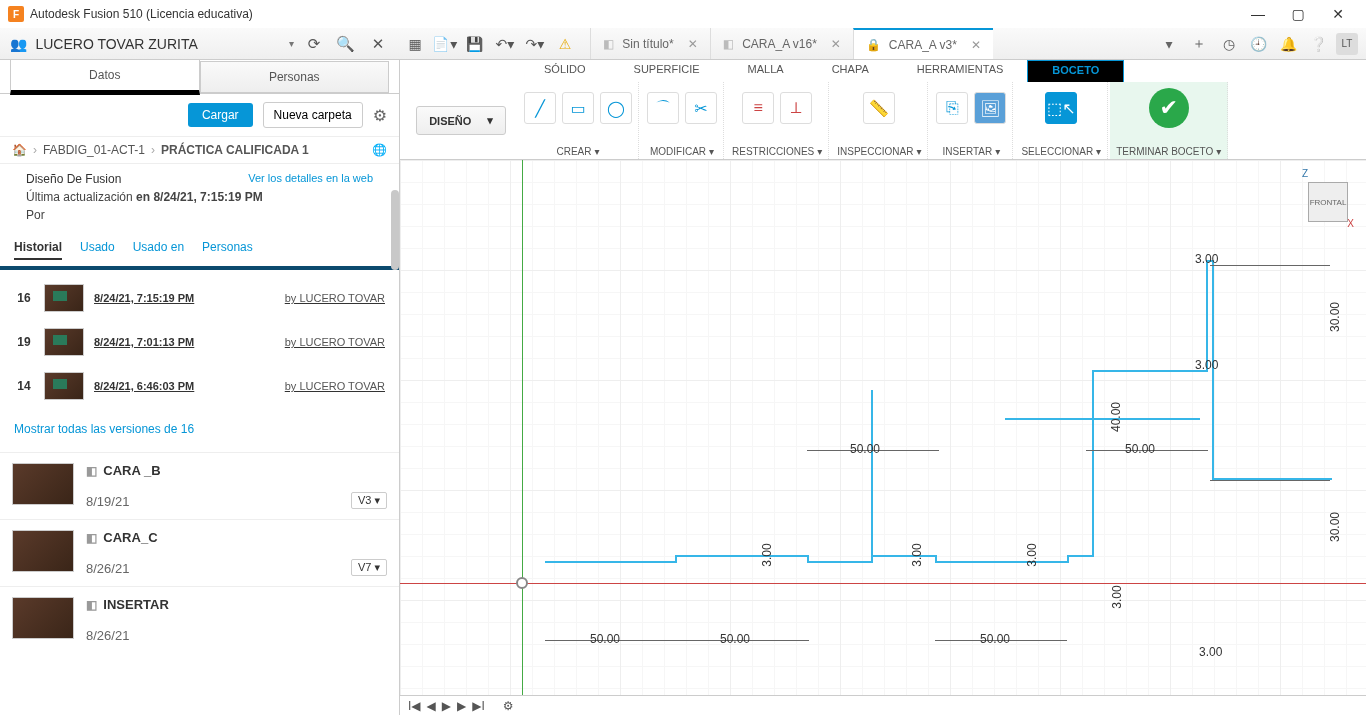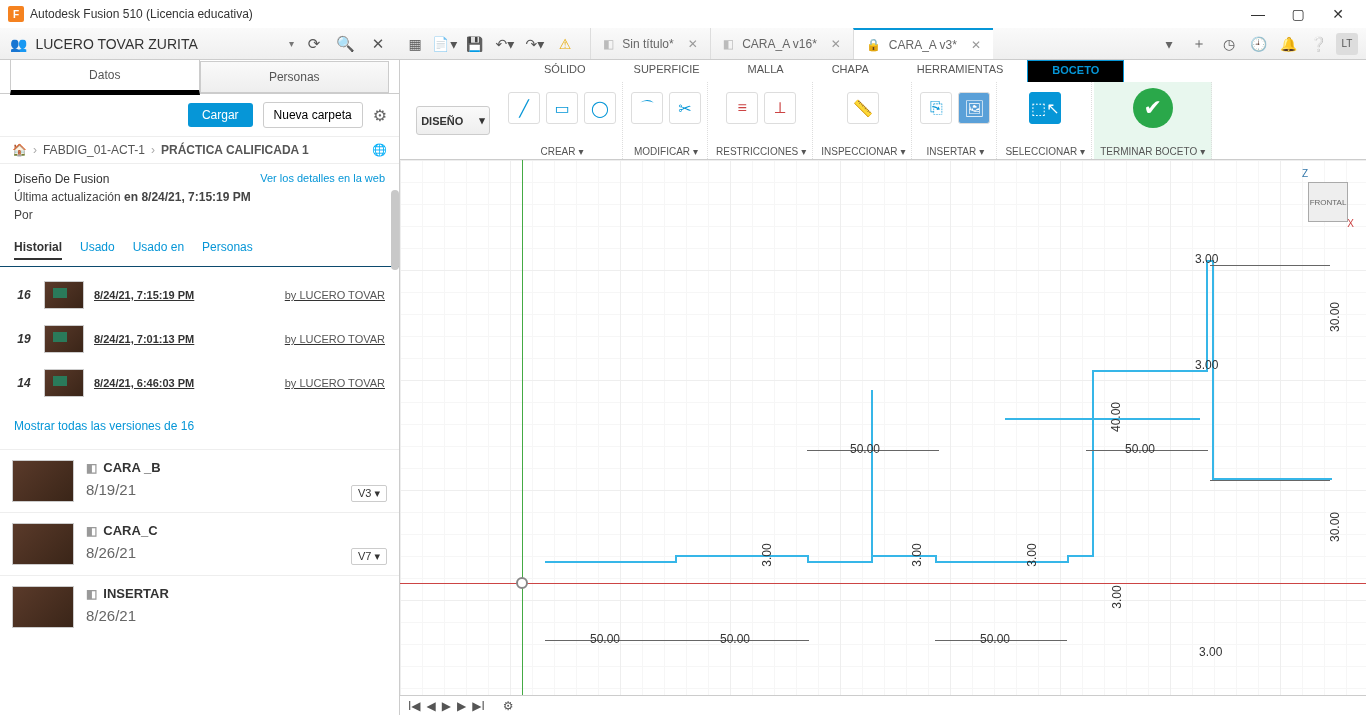--- a/index.html
+++ b/index.html
@@ -43,58 +43,58 @@
 .actions .btn-sec { background: #fff; border: 1px solid #ccc; padding: 5px 10px; border-radius: 3px; font-size: 12px; cursor: pointer; }
 .actions .gear { color: #666; font-size: 16px; cursor: pointer; }
 
 .breadcrumb { display: flex; align-items: center; gap: 6px; padding: 6px 12px; border-top: 1px solid #eee; border-bottom: 1px solid #eee; font-size: 12px; }
 .breadcrumb .home { color: #555; }
 .breadcrumb .sep { color: #aaa; }
 .breadcrumb .crumb { color: #555; }
 .breadcrumb .crumb.active { font-weight: 600; }
 .breadcrumb .globe { margin-left: auto; color: #777; }
 
-.design-info { padding: 8px 14px; font-size: 12px; }
+.design-info { padding: 8px 26px; font-size: 12px; }
 .design-info .link { color: #0696d7; float: right; font-size: 11px; }
 .design-info .row { margin-top: 4px; color: #444; }
 
-.subtabs { display: flex; gap: 18px; padding: 10px 14px 6px; border-bottom: 1px solid #0c4a6e; font-size: 12px; }
+.subtabs { display: flex; gap: 18px; padding: 10px 14px 6px; border-bottom: 4px solid #0c4a6e; font-size: 12px; }
 .subtabs .st { color: #0696d7; cursor: pointer; padding-bottom: 4px; }
 .subtabs .st.active { color: #333; font-weight: 600; border-bottom: 2px solid #333; }
 
 .history-list { padding: 6px 10px; }
 .history-item { display: flex; align-items: center; gap: 10px; padding: 8px 4px; }
-.history-item .num { width: 20px; text-align: center; font-weight: 600; font-size: 12px; font-style: italic; }
+.history-item .num { width: 20px; text-align: center; font-weight: 600; font-size: 12px; }
 .history-item .thumb { width: 40px; height: 28px; background: linear-gradient(135deg, #5a3a2a, #3a2518); border: 1px solid #ccc; position: relative; }
 .history-item .thumb::after { content: ""; position: absolute; left: 8px; top: 6px; width: 14px; height: 10px; background: #2a7a5a; }
 .history-item .meta { flex: 1; display: flex; justify-content: space-between; font-size: 11px; text-decoration: underline; }
 .history-item .meta .ts { font-weight: 700; }
 .history-item .meta .by { color: #555; }
 
 .show-all { color: #0696d7; font-size: 12px; padding: 8px 14px 16px; cursor: pointer; }
 
 .file-card { display: flex; gap: 12px; padding: 10px 12px; border-top: 1px solid #eee; align-items: flex-start; }
 .file-card .thumb-lg { width: 62px; height: 42px; background: linear-gradient(135deg, #5a3a2a, #3a2518); border: 1px solid #ccc; }
 .file-card .info { flex: 1; }
 .file-card .info .name { font-weight: 600; font-size: 13px; display: flex; align-items: center; gap: 6px; }
 .file-card .info .name .cube2 { color: #999; font-size: 12px; }
-.file-card .info .date { font-size: 15px; color: #666; margin-top: 6px; }
+.file-card .info .date { font-size: 13px; color: #666; margin-top: 16px; }
 .file-card .ver { border: 1px solid #ccc; padding: 1px 6px; font-size: 11px; border-radius: 2px; align-self: flex-end; cursor: pointer; }
 
 
 .canvas-area { flex: 1; position: relative; display: flex; flex-direction: column; }
 
 
 .ctx-tabs { height: 22px; display: flex; padding-left: 120px; font-size: 11px; color: #555; }
 .ctx-tabs .ct { padding: 3px 24px; cursor: pointer; }
 .ctx-tabs .ct.active { color: #0696d7; font-weight: 600; border: 1px solid #0696d7; border-bottom: none; background: #000000; }
 
 
 .ribbon { height: 78px; border-bottom: 1px solid #ccc; display: flex; align-items: stretch; padding: 0 6px; gap: 2px; }
-.ribbon .design-dd { width: 74px; border: 1px solid #ccc; margin: 24px 10px; border-radius: 3px; display: flex; align-items: center; justify-content: center; font-size: 11px; font-weight: 600; gap: 16px; cursor: pointer; background: linear-gradient(#fafafa,#eee); }
+.ribbon .design-dd { width: 90px; border: 1px solid #ccc; margin: 24px 10px; border-radius: 3px; display: flex; align-items: center; justify-content: center; font-size: 11px; font-weight: 600; gap: 16px; cursor: pointer; background: linear-gradient(#fafafa,#eee); }
 .ribbon .group { display: flex; flex-direction: column; align-items: center; justify-content: space-between; padding: 4px 6px 2px; border-right: 1px dotted #ddd; }
 .ribbon .group .icons { display: flex; gap: 6px; align-items: center; height: 44px; }
 .ribbon .group .icons .ic { width: 32px; height: 32px; border: 1px solid #ddd; border-radius: 3px; display: flex; align-items: center; justify-content: center; font-size: 16px; color: #0696d7; cursor: pointer; background: #fff; }
 .ribbon .group .label { font-size: 10px; color: #555; display: flex; align-items: center; gap: 3px; }
 .ribbon .group.finish { background: #e8f7ee; }
 .ribbon .group.finish .ic-big { width: 40px; height: 40px; background: #2aa84a; border-radius: 50%; color: #fff; font-size: 22px; display: flex; align-items: center; justify-content: center; }
 .ribbon .group.highlight .ic-sel { background: #0696d7; border-color: #0696d7; }
 
 
 .canvas { flex: 1; position: relative; background: #fff; overflow: hidden; }

